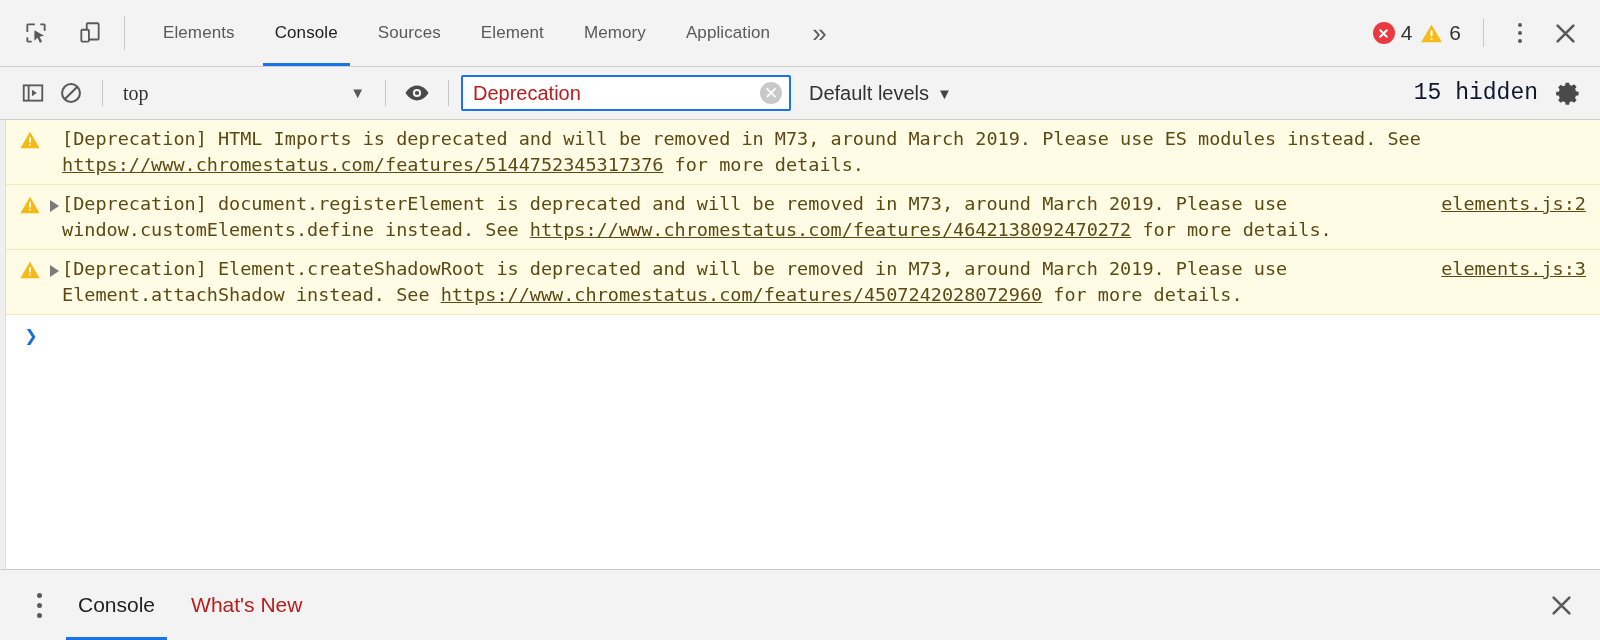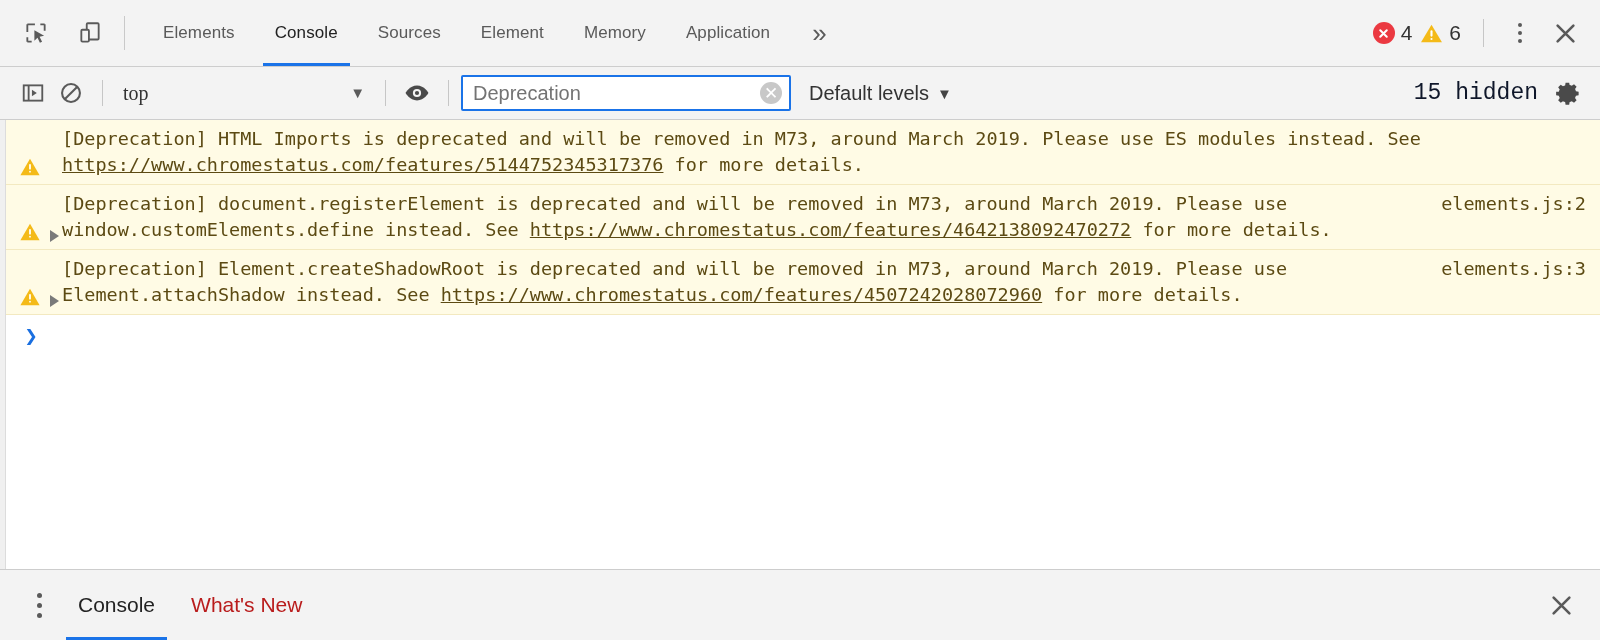--- a/index.html
+++ b/index.html
@@ -164,21 +164,21 @@
     display: flex;
     align-items: center;
     box-sizing: border-box;
   }
   .filter-input {
     border: none;
     outline: none;
     background: transparent;
     font-family: "Liberation Sans", sans-serif;
     font-size: 20px;
-    color: #737373;
+    color: #b91c1c;
     padding: 0 34px 0 10px;
     width: 100%;
     height: 100%;
     box-sizing: border-box;
   }
   .clear-x {
     position: absolute;
     right: 7px;
     width: 22px; height: 22px;
     border-radius: 50%;
@@ -231,21 +231,20 @@
     border-right: 1px solid #dcdcdc;
     z-index: 3;
   }
   .msg-list { display: flex; flex-direction: column; }
   .msg {
     background: #fffbe5;
     border-bottom: 1px solid #f3e9c0;
     display: flex;
     padding: 6px 0 7px 0;
     position: relative;
-    align-items: flex-end;
   }
   .msg-icon {
     width: 32px;
     min-width: 32px;
     margin-left: 14px;
     padding-top: 4px;
     display: flex;
     justify-content: center;
     align-items: flex-start;
   }
@@ -275,20 +274,21 @@
   }
   .msg-text a, .msg-link {
     color: #5c4a13;
     text-decoration: underline;
   }
   .msg-source {
     font-family: "DejaVu Sans Mono", monospace;
     font-size: 18.5px;
     line-height: 25.5px;
     color: #5c4a13;
+    text-decoration: underline;
     white-space: nowrap;
     padding-right: 14px;
     align-self: flex-start;
     padding-top: 0px;
   }
 
   .prompt-row {
     display: flex;
     align-items: flex-start;
     padding: 10px 0 0 0;

